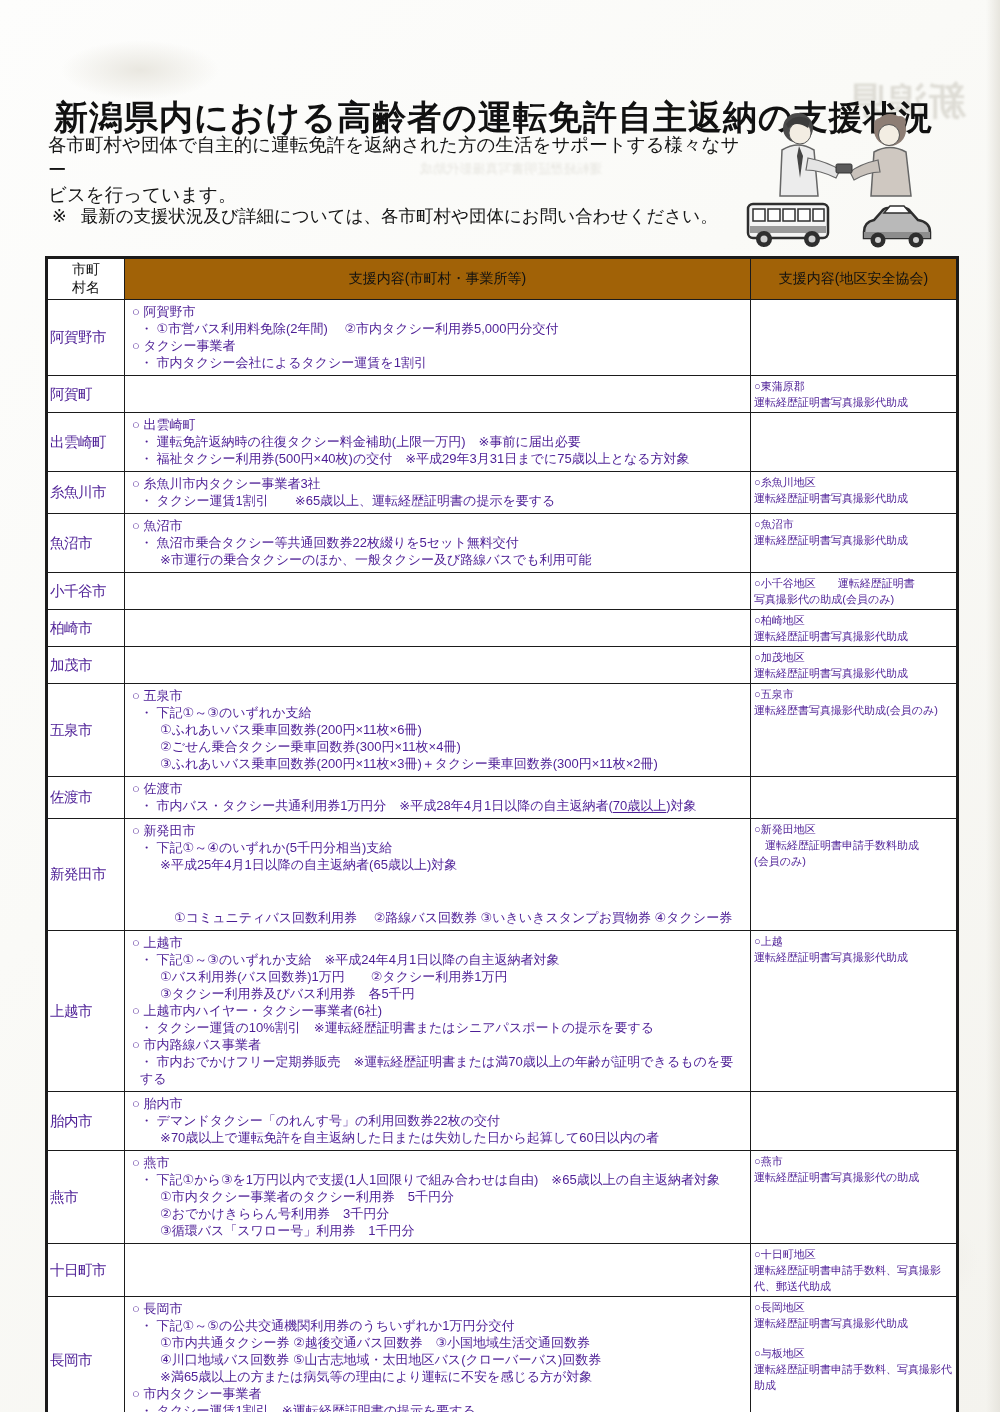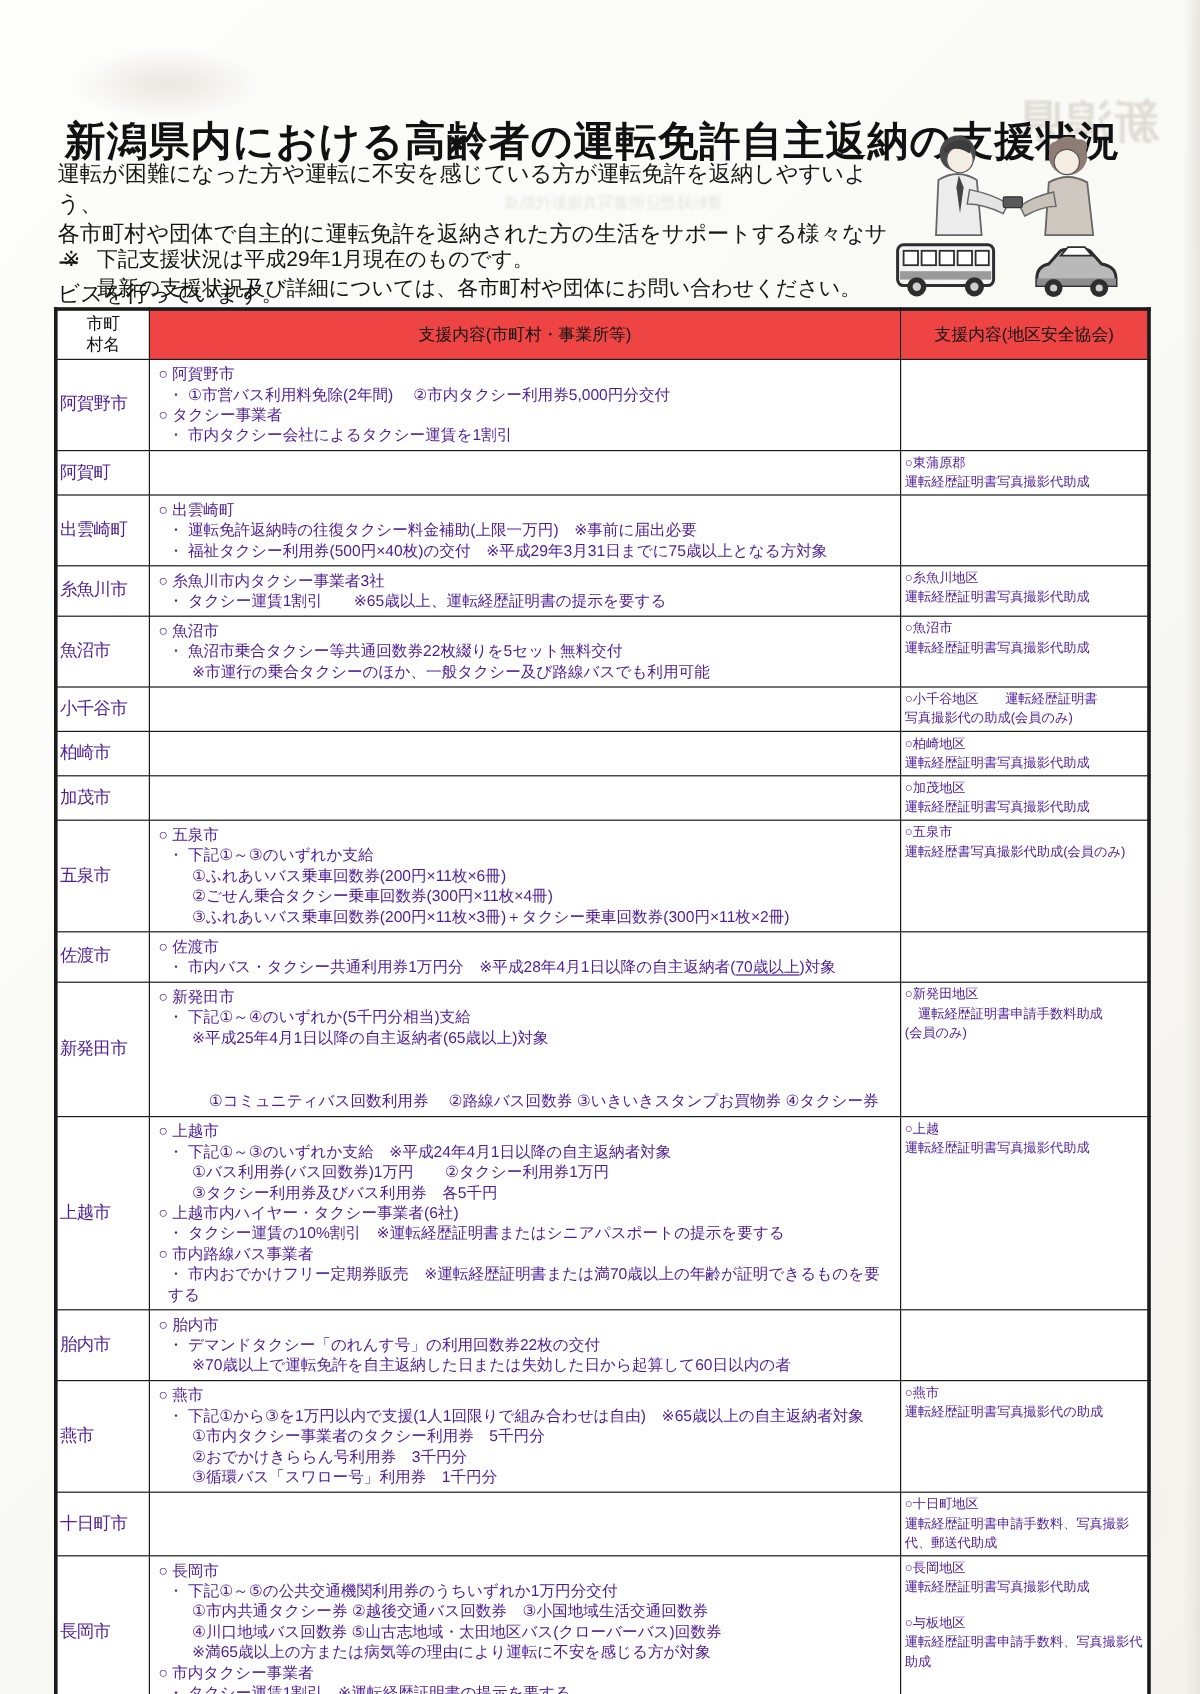--- a/index.html
+++ b/index.html
@@ -32,21 +32,21 @@
 
   
   .illo{position:absolute;top:106px;left:742px;width:212px;height:150px;z-index:10;}
 
   
   .tbl-wrap{position:absolute;top:256px;left:45px;width:911px;z-index:10;}
   table{border-collapse:collapse;width:100%;table-layout:fixed;background:#fff;}
   table,td,th{border:1.5px solid #1b1b1b;}
   table{border-width:3px;}
   th{font-size:14px;font-weight:normal;padding:2px 20px;height:20px;color:#111;}
-  th.shaded{background:#ef4444;}
+  th.shaded{background:#a16207;}
   col.c-muni{width:78px;}
   col.c-left{width:626px;}
   col.c-right{width:207px;}
   td{vertical-align:top;padding:3px 5px 4px 5px;font-size:13px;line-height:17px;color:#4c1d95;}
   td.muni{vertical-align:middle;font-size:14.5px;padding:2px 2px;letter-spacing:-0.5px;}
   td.right{font-size:11px;line-height:16px;padding:2px 3px;}
   .ln{white-space:normal;}
   .ln.blank{height:14px;}
   .i0{padding-left:2px;}
   .i1{padding-left:10px;}
@@ -64,29 +64,27 @@
   <div class="smudge" style="left:200px;top:1320px;width:300px;height:70px;"></div>
   <div class="smudge" style="left:760px;top:1200px;width:220px;height:120px;"></div>
   <div class="ghost big" style="left:846px;top:76px;">新潟県</div>
   <div class="ghost small" style="left:250px;top:300px;">自主返納された方の生活をサポート</div>
   <div class="ghost small" style="left:300px;top:560px;">各市町村や団体にお問い合わせ</div>
   <div class="ghost small" style="left:420px;top:160px;">運転経歴証明書写真撮影代助成</div>
 
   <h1 class="title">新潟県内における高齢者の運転免許自主返納の支援状況</h1>
 
   <div class="intro">
-    <div>運転が困難になった方や運転に不安を感じている方が運転免許を返納しやすいよう、</div>
     <div>各市町村や団体で自主的に運転免許を返納された方の生活をサポートする様々なサー</div>
     <div>ビスを行っています。</div>
   </div>
 
   <div class="note">
     <div class="mark">※</div>
     <div>
-      <div>下記支援状況は平成29年1月現在のものです。</div>
       <div>最新の支援状況及び詳細については、各市町村や団体にお問い合わせください。</div>
     </div>
   </div>
 
   <svg class="illo" viewBox="0 0 212 150">
 
     <g>
       <circle cx="56" cy="22" r="15" fill="#4a4a4a"></circle>
       <circle cx="58" cy="27" r="11" fill="#f3ede3" stroke="#555" stroke-width="1"></circle>
       <path d="M44 18 q10 -12 24 -4 l-2 8 q-12 -8 -20 0 z" fill="#3c3c3c"></path>

